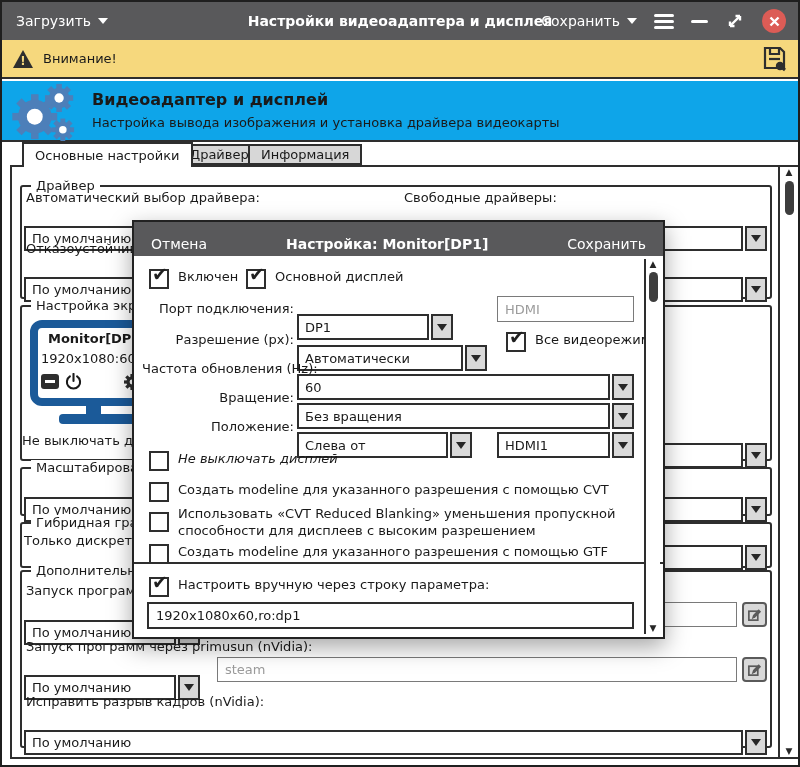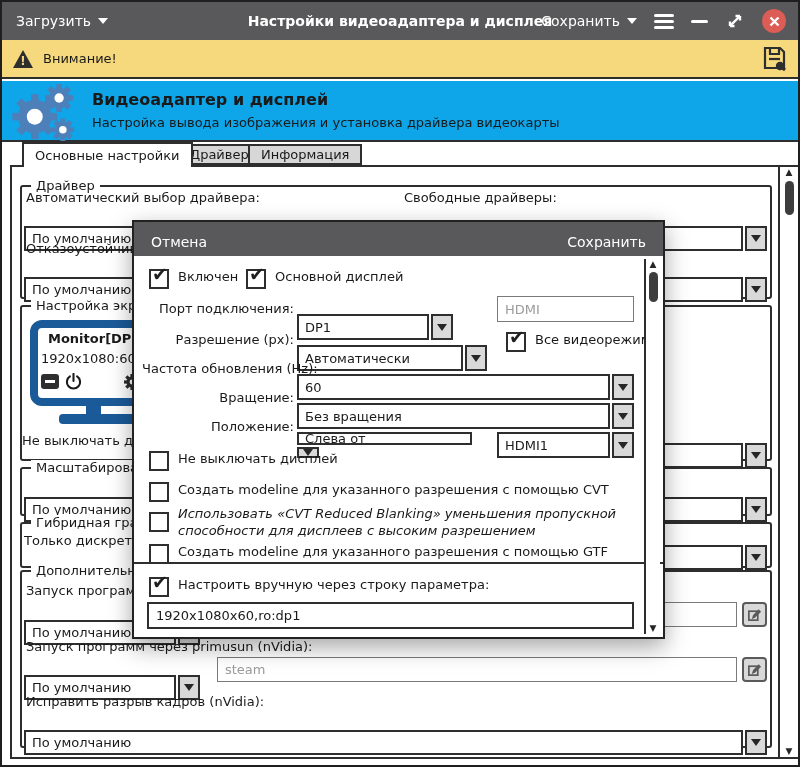--- a/index.html
+++ b/index.html
@@ -55,21 +55,21 @@
   .mon-title{position:absolute;left:10px;top:3px;font-size:13px;font-weight:bold;white-space:nowrap;}
   .mon-mode{position:absolute;left:3px;top:23px;font-size:13px;white-space:nowrap;}
   .mon-minus{position:absolute;left:3px;top:46px;width:18px;height:15px;background:#2e2e2e;border-radius:3px;display:flex;align-items:center;justify-content:center;}
   .mon-minus div{width:10px;height:3px;background:#fff;}
   .mon-power{position:absolute;left:27px;top:45px;}
   .mon-gear{position:absolute;left:86px;top:46px;}
   .stand-neck{position:absolute;left:84px;top:402px;width:15px;height:12px;background:#1b5a99;}
   .stand-base{position:absolute;left:57px;top:412px;width:77px;height:10px;background:#1b5a99;border-radius:4px;}
   
   .modal{position:absolute;left:130px;top:218px;width:533px;height:419px;background:#fff;border:2px solid #222;box-sizing:border-box;z-index:10;box-shadow:0 8px 22px rgba(0,0,0,0.35);}
-  .mhead{position:absolute;left:0;top:0;width:100%;height:34px;background:#59595b;color:#fff;display:flex;align-items:flex-start;justify-content:space-between;padding:12px 17px;box-sizing:border-box;font-size:14px;}
+  .mhead{position:absolute;left:0;top:0;width:100%;height:34px;background:#59595b;color:#fff;display:flex;align-items:flex-end;justify-content:space-between;padding:4px 17px;box-sizing:border-box;font-size:14px;}
   .mhead .mtitle{font-weight:bold;}
   .mlabel{position:absolute;left:8px;width:152px;text-align:right;font-size:13px;white-space:nowrap;}
 </style>
 </head>
 <body>
 
 <div class="window">
 
   <div class="titlebar">
     <div class="tb-left">
@@ -299,20 +299,21 @@
   <div class="sbar" style="left:776px;top:165px;width:18px;height:590px;border-left:2px solid #2e2e2e;">
     <span class="sb-arrow">▲</span>
     <div class="sb-thumb" style="height:34px;margin-top:3px;"></div>
     <div class="sb-fill"></div>
     <span class="sb-arrow">▼</span>
   </div>
 
   <div class="modal">
     <div class="mhead">
       <span>Отмена</span>
+      <span class="mtitle">Настройка: Monitor[DP1]</span>
       <span>Сохранить</span>
     </div>
 
     <div class="cbrow" style="left:15px;top:47px;">
       <span class="cb on"></span>
       <span>Включен</span>
     </div>
     <div class="cbrow" style="left:112px;top:47px;">
       <span class="cb on"></span>
       <span>Основной дисплей</span>
@@ -349,44 +350,44 @@
 
     <div class="mlabel" style="top:168px;">Вращение:</div>
     <div class="combo" style="left:163px;top:163px;width:337px;height:26px;">
       <div class="cval">Без вращения</div>
       <div class="cbtn">
           <span class="tri"></span>
         </div>
     </div>
 
     <div class="mlabel" style="top:197px;">Положение:</div>
-    <div class="combo" style="left:163px;top:192px;width:175px;height:26px;flex-direction:column;">
+    <div class="combo" style="left:163px;top:192px;width:175px;height:26px;">
       <div class="cval">Слева от</div>
       <div class="cbtn">
           <span class="tri"></span>
         </div>
     </div>
     <div class="combo" style="left:363px;top:192px;width:137px;height:26px;">
       <div class="cval">HDMI1</div>
       <div class="cbtn">
           <span class="tri"></span>
         </div>
     </div>
 
-    <div class="cbrow" style="left:15px;top:229px;">
+    <div class="cbrow" style="left:15px;top:229px;font-style:italic;">
       <span class="cb"></span>
       <span>Не выключать дисплей</span>
     </div>
     <div class="cbrow" style="left:15px;top:260px;">
       <span class="cb"></span>
       <span>Создать modeline для указанного разрешения с помощью CVT</span>
     </div>
     <div class="cbrow" style="left:15px;top:283px;width:480px;align-items:center;">
       <span class="cb"></span>
-      <span style="white-space:normal;line-height:17px;font-style:italic;">Использовать «CVT Reduced Blanking» уменьшения пропускной способности для дисплеев с высоким разрешением</span>
+      <span style="white-space:normal;line-height:17px;">Использовать «CVT Reduced Blanking» уменьшения пропускной способности для дисплеев с высоким разрешением</span>
     </div>
     <div class="cbrow" style="left:15px;top:322px;">
       <span class="cb"></span>
       <span>Создать modeline для указанного разрешения с помощью GTF</span>
     </div>
 
     <div style="position:absolute;left:0;top:340px;width:100%;border-top:2px solid #2e2e2e;"></div>
 
     <div class="cbrow" style="left:15px;top:355px;">
       <span class="cb on"></span>

